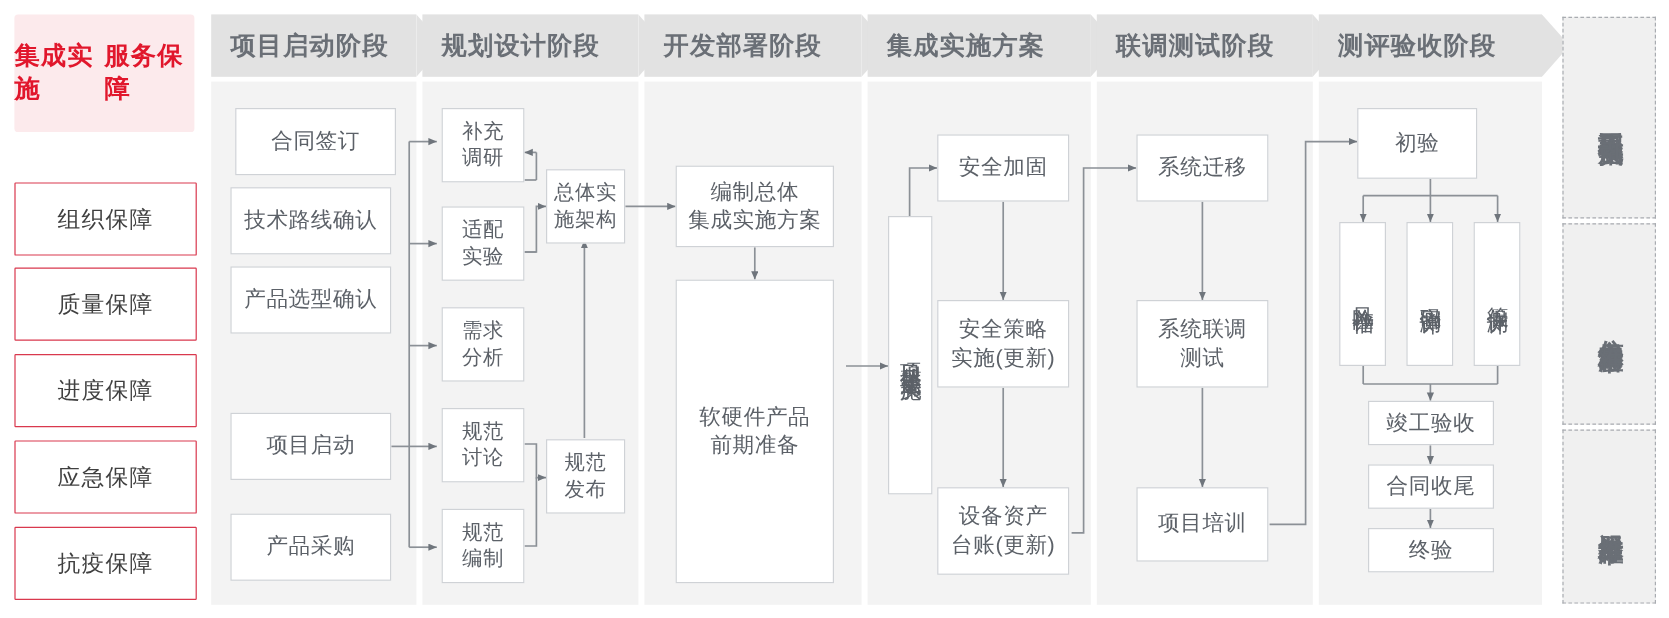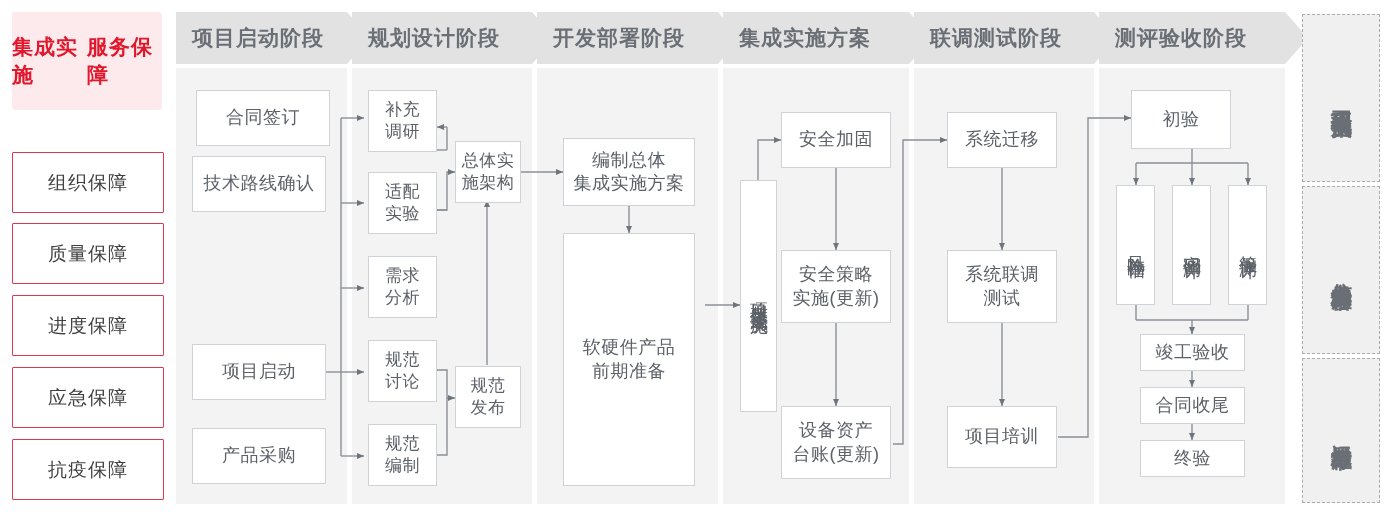--- a/index.html
+++ b/index.html
@@ -209,20 +209,21 @@
     <path d="M1136,320 L1248,320"></path>
     <path d="M1192,320 L1192,334" marker-end="url(#ar)"></path>
 
     <path d="M1192,371 L1192,387" marker-end="url(#ar)"></path>
 
     <path d="M1192,424 L1192,440" marker-end="url(#ar)"></path>
   </svg>
 
   <div class="node" style="left:196px;top:90px;width:134px;height:56px">合同签订</div>
   <div class="node" style="left:192px;top:156px;width:134px;height:56px">技术路线确认</div>
+  <div class="node" style="left:192px;top:222px;width:134px;height:56px">产品选型确认</div>
   <div class="node" style="left:192px;top:344px;width:134px;height:56px">项目启动</div>
   <div class="node" style="left:192px;top:428px;width:134px;height:56px">产品采购</div>
 
   <div class="node sm" style="left:368px;top:90px;width:69px;height:62px">补充<br>调研</div>
   <div class="node sm" style="left:368px;top:172px;width:69px;height:62px">适配<br>实验</div>
   <div class="node sm" style="left:368px;top:256px;width:69px;height:62px">需求<br>分析</div>
   <div class="node sm" style="left:368px;top:340px;width:69px;height:62px">规范<br>讨论</div>
   <div class="node sm" style="left:368px;top:424px;width:69px;height:62px">规范<br>编制</div>
   <div class="node sm" style="left:455px;top:141px;width:66px;height:62px">总体实<br>施架构</div>
   <div class="node sm" style="left:455px;top:366px;width:66px;height:62px">规范<br>发布</div>

